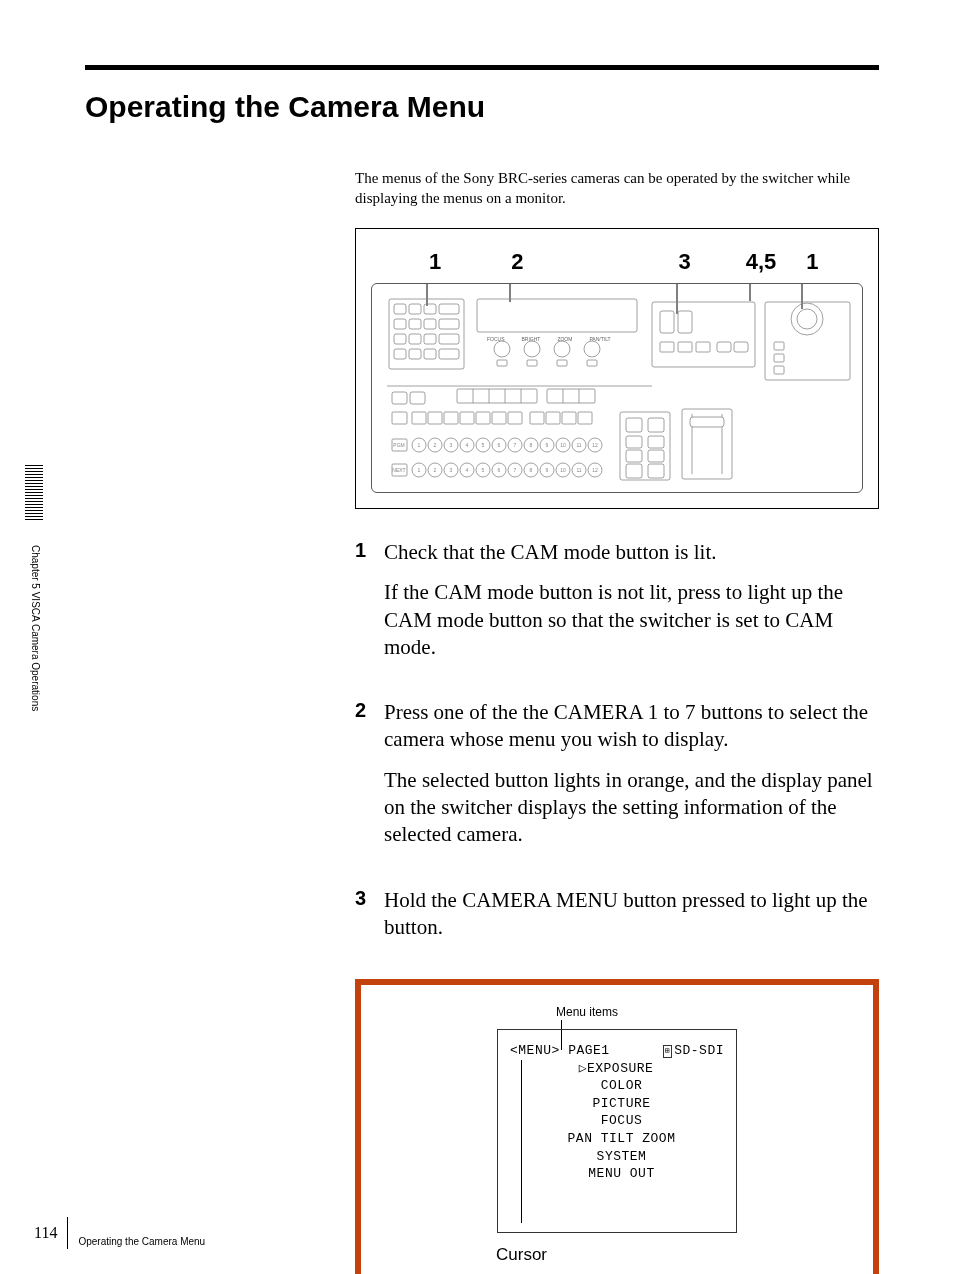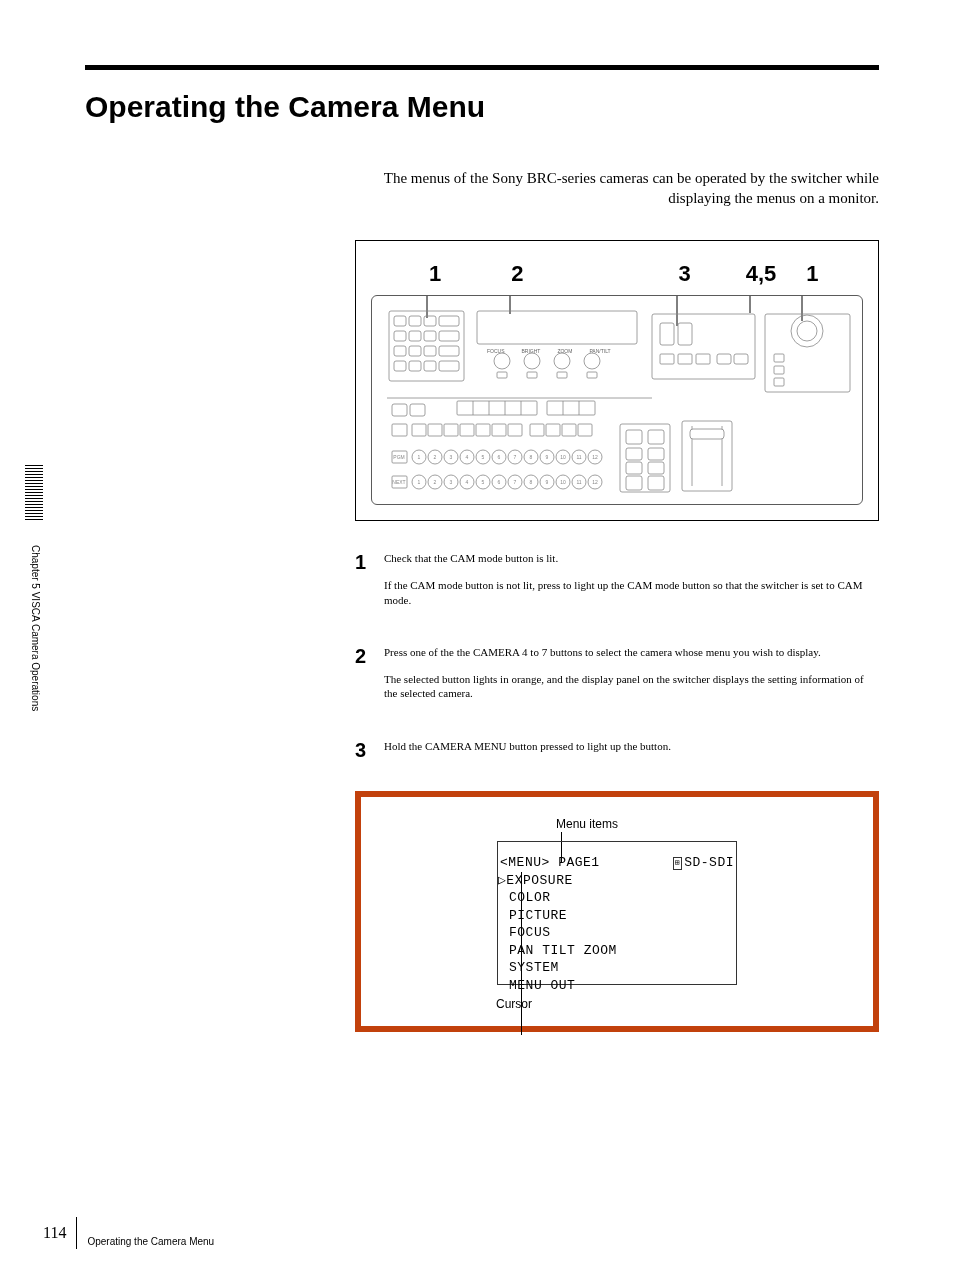--- a/index.html
+++ b/index.html
@@ -26,22 +26,21 @@
     .title {
       font-family: Arial, Helvetica, sans-serif;
       font-size: 30px;
       font-weight: bold;
       margin-bottom: 45px;
     }
     .intro {
       font-size: 15px;
       margin-left: 270px;
       line-height: 1.3;
-      margin-bottom: 32px;
-      text-align: right;
+      margin-bottom: 20px;
     }
     .figure-box {
       margin-left: 270px;
       border: 1px solid #000;
       padding: 20px 15px 15px 15px;
       margin-bottom: 30px;
     }
     .callout-labels {
       display: flex;
       font-family: Arial, Helvetica, sans-serif;
@@ -71,21 +70,21 @@
       font-family: Arial, Helvetica, sans-serif;
       font-size: 20px;
       font-weight: bold;
       vertical-align: top;
       width: 25px;
     }
     .step-body {
       display: inline-block;
       vertical-align: top;
       width: 490px;
-      font-size: 11px;
+      font-size: 21px;
       line-height: 1.3;
     }
     .step-body p {
       margin-bottom: 13px;
     }
     .example-box {
       margin-left: 270px;
       border: 6px solid #c2410c;
       padding: 20px 15px 15px 15px;
       text-align: center;
@@ -93,25 +92,25 @@
     }
     .menu-label {
       font-family: Arial, Helvetica, sans-serif;
       font-size: 12px;
       text-align: left;
       margin-left: 180px;
       margin-bottom: 4px;
     }
     .menu-screen {
       width: 240px;
-      height: 144px;
+      height: 204px;
       border: 1px solid #333;
       margin: 10px auto 12px auto;
-      text-align: left;
-      padding: 12px 2px;
+      text-align: center;
+      padding: 12px 12px;
       font-family: "Courier New", monospace;
       font-size: 13px;
       line-height: 1.35;
       position: relative;
       letter-spacing: 0.5px;
     }
     .menu-screen .line1 {
       display: flex;
       justify-content: space-between;
     }
@@ -121,21 +120,21 @@
       font-size: 8px;
       padding: 0 1px;
       vertical-align: 1px;
       margin-right: 2px;
     }
     .cursor-arrow {
       margin-left: -2px;
     }
     .cursor-label {
       font-family: Arial, Helvetica, sans-serif;
-      font-size: 12px;
+      font-size: 17px;
       text-align: left;
       margin-left: 120px;
     }
     
     .hash-pattern {
       position: absolute;
       left: 25px;
       top: 465px;
       width: 18px;
       height: 55px;
@@ -145,21 +144,21 @@
       position: absolute;
       left: 30px;
       top: 545px;
       writing-mode: vertical-lr;
       font-family: Arial, Helvetica, sans-serif;
       font-size: 10px;
     }
     .footer {
       position: absolute;
       bottom: 25px;
-      left: 43px;
+      left: 34px;
       display: flex;
       align-items: center;
       text-align: center;
     }
     .page-num {
       font-family: "Times New Roman", serif;
       font-size: 16px;
       margin-right: 10px;
     }
     .footer-divider {
@@ -396,21 +395,21 @@
     <div class="step">
       <span class="step-num">1</span>
       <div class="step-body">
         <p>Check that the CAM mode button is lit.</p>
         <p>If the CAM mode button is not lit, press to light up the CAM mode button so that the switcher is set to CAM mode.</p>
       </div>
     </div>
     <div class="step">
       <span class="step-num">2</span>
       <div class="step-body">
-        <p>Press one of the the CAMERA 4 to 7 buttons to select the camera whose menu you wish to display.</p>
+        <p>Press one of the the CAMERA 1 to 7 buttons to select the camera whose menu you wish to display.</p>
         <p>The selected button lights in orange, and the display panel on the switcher displays the setting information of the selected camera.</p>
       </div>
     </div>
     <div class="step">
       <span class="step-num">3</span>
       <div class="step-body">
         <p>Hold the CAMERA MENU button pressed to light up the button.</p>
       </div>
     </div>
   </div>

